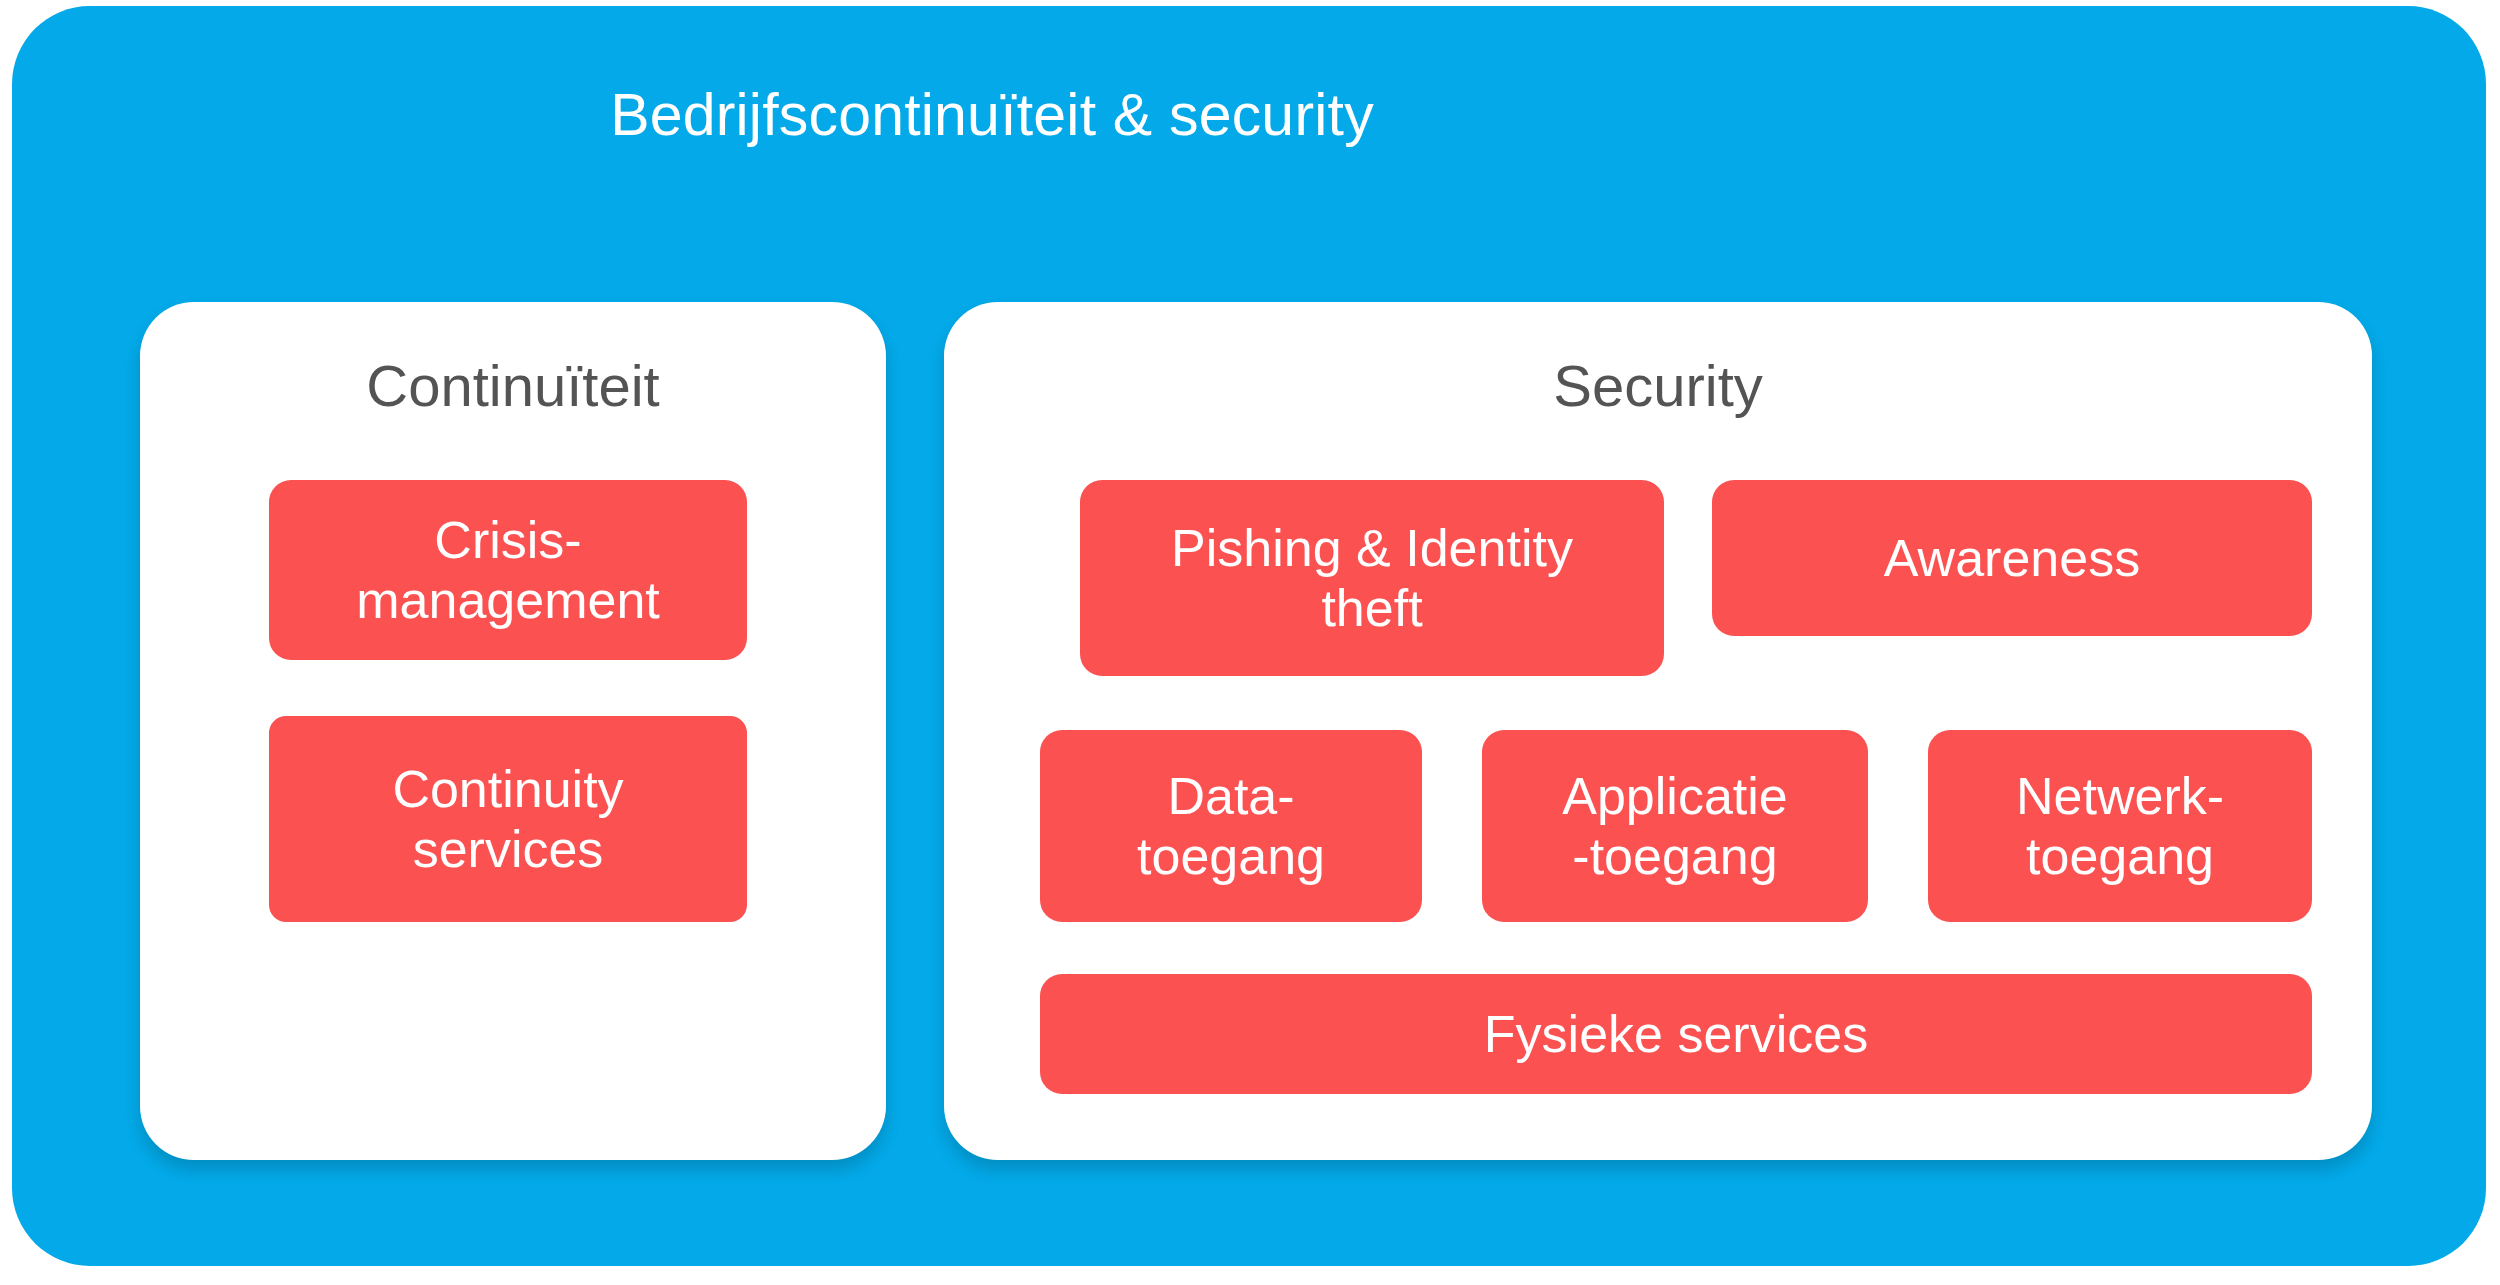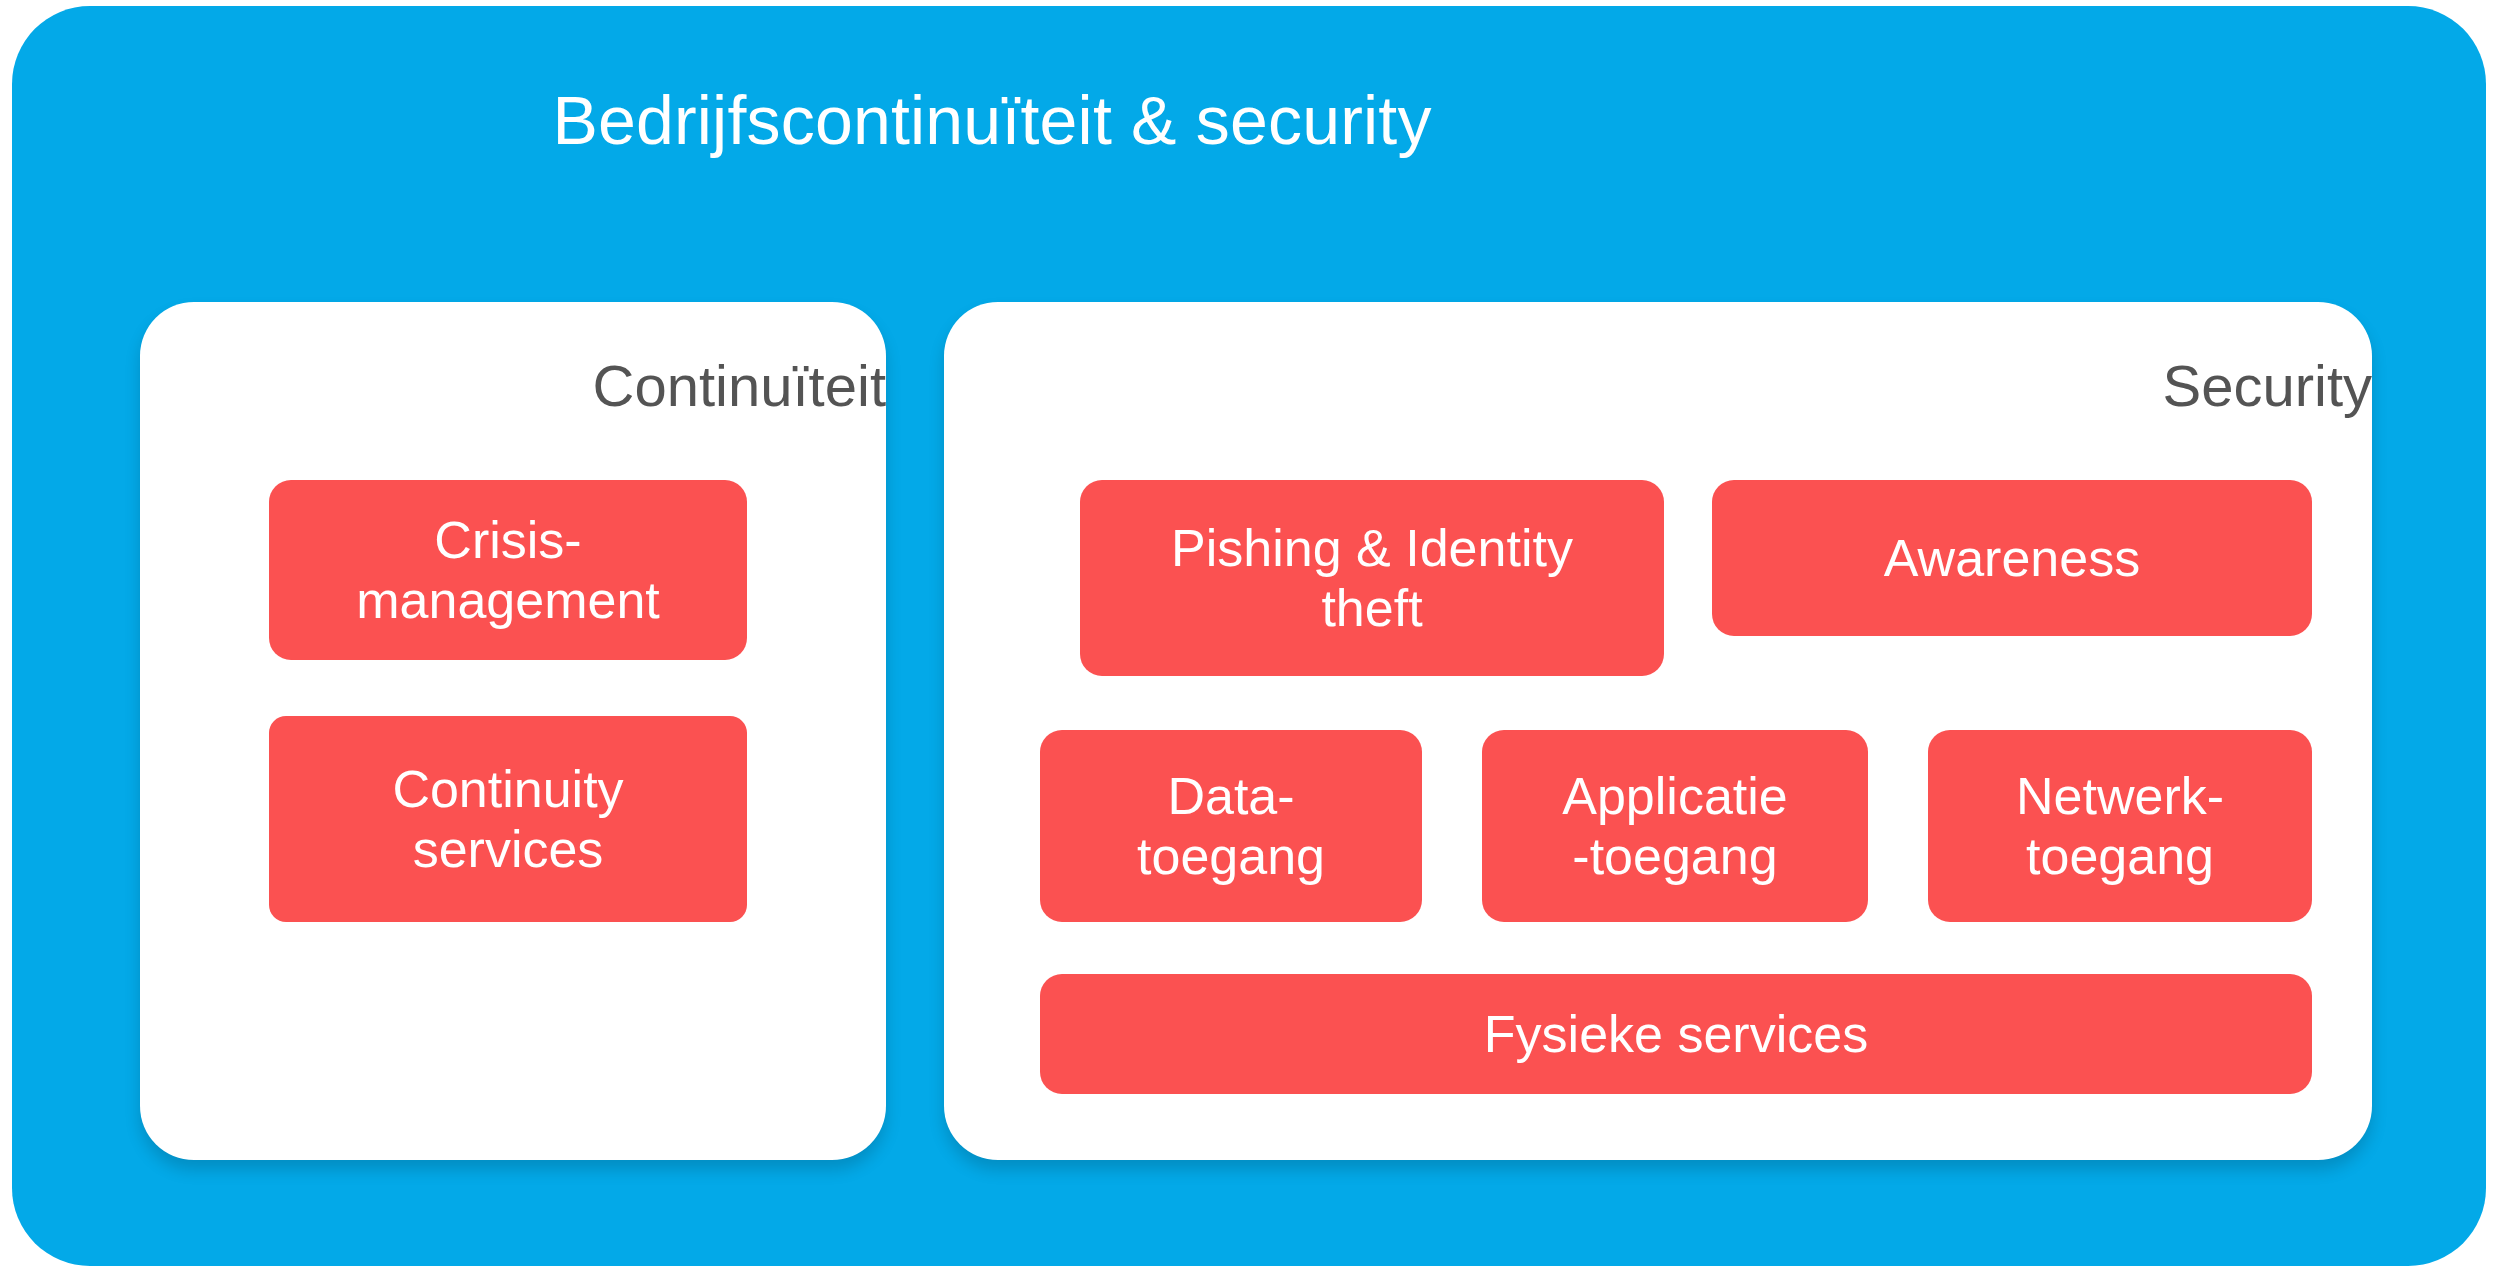--- a/index.html
+++ b/index.html
@@ -33,21 +33,21 @@
     box-sizing: border-box;
   }
 
   .main-title {
     position: absolute;
     left: 0;
     top: 78px;
     width: 1960px;
     text-align: center;
     color: #ffffff;
-    font-size: 68px;
+    font-size: 59px;
     font-weight: 400;
     letter-spacing: 0.2px;
     line-height: 1.08;
     white-space: nowrap;
   }
 
   
   .group-panel {
     position: absolute;
     background: #ffffff;
@@ -68,21 +68,21 @@
     top: 296px;
     width: 1428px;
     height: 858px;
   }
 
   .group-title {
     position: absolute;
     left: 0;
     top: 52px;
     width: 100%;
-    text-align: right;
+    text-align: center;
     color: #545454;
     font-size: 58px;
     font-weight: 400;
     line-height: 1.1;
     white-space: nowrap;
   }
 
   
   .item-box {
     position: absolute;

